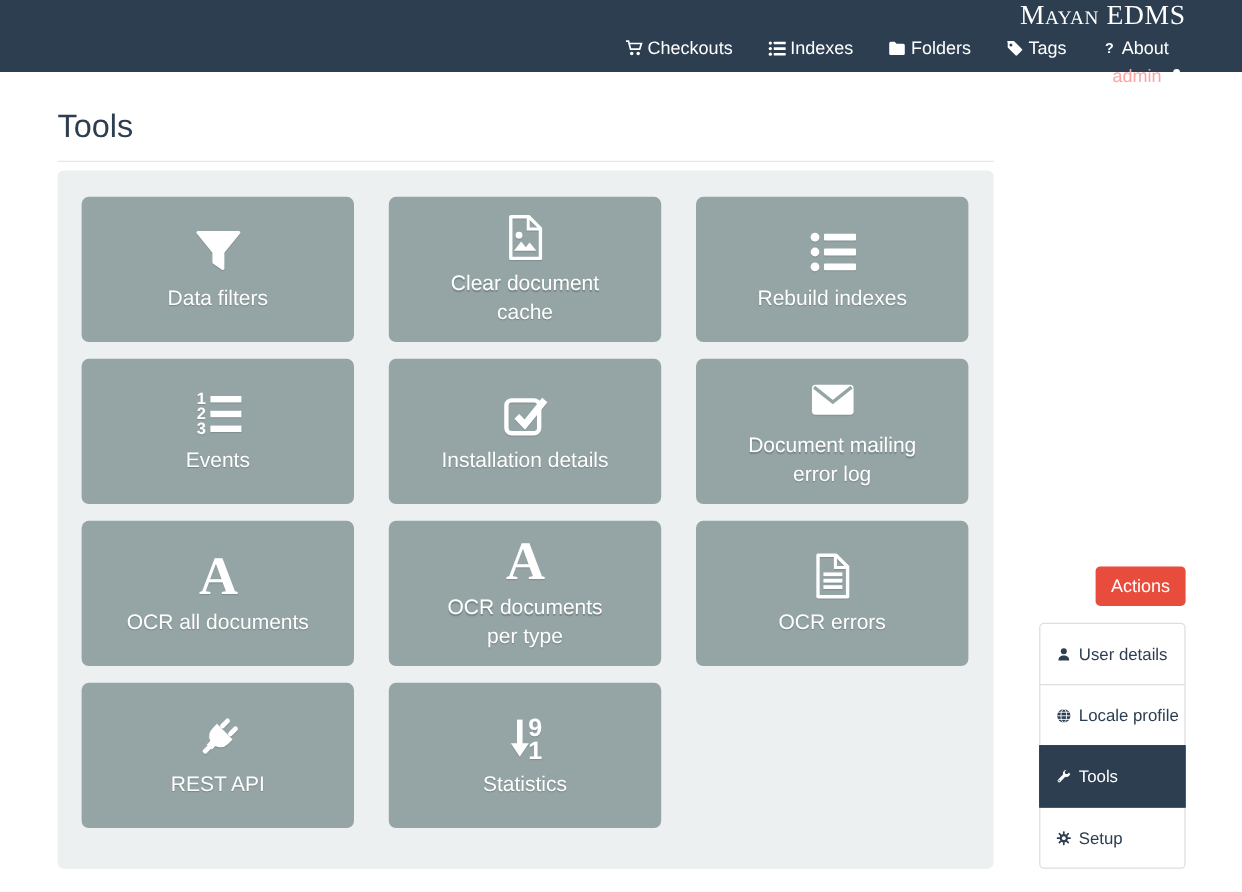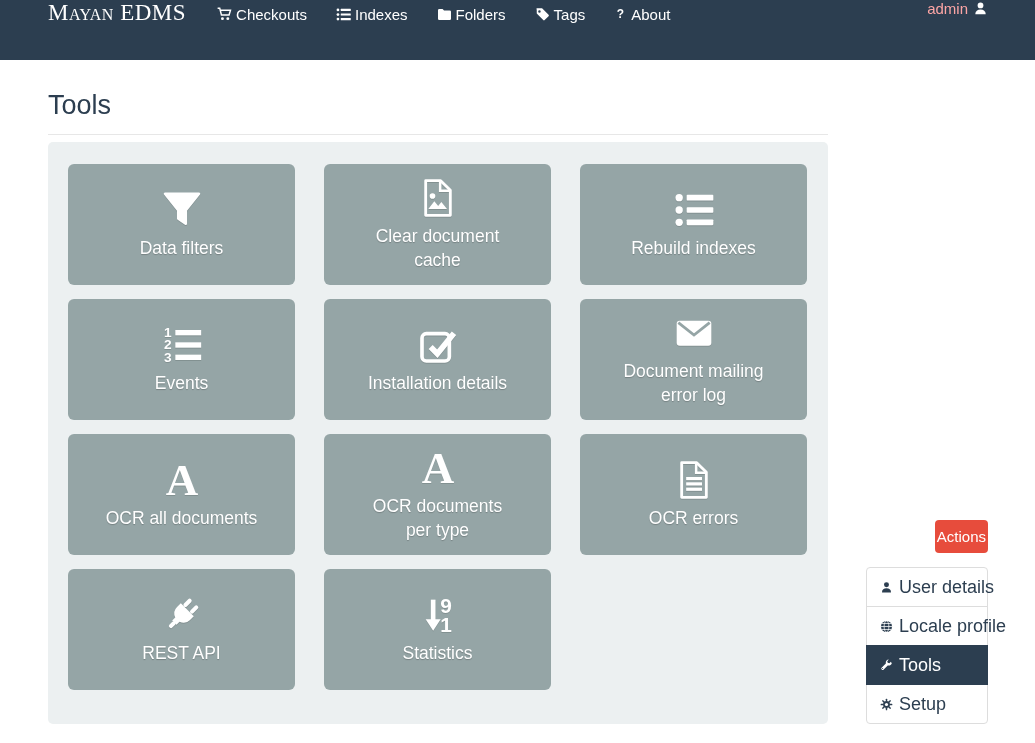--- a/index.html
+++ b/index.html
@@ -12,22 +12,22 @@
   }
   *{box-sizing:border-box;}
   html,body{margin:0;padding:0;}
   body{
     width:1035px;height:743px;overflow:hidden;background:#fff;
     font-family:"Liberation Sans",sans-serif;
   }
   
   .navbar{
     height:60px;background:var(--navbar-bg,#2c3e50);
-    display:flex;align-items:flex-start;
-    padding:0 47px 0 48px;color:#fff;
+    display:flex;align-items:flex-end;
+    padding:0 47px 0 48px;color:#fff;flex-direction:column;
   }
   .brand{
     font-family:"Liberation Serif",serif;
     font-variant:small-caps;
     font-size:23px;letter-spacing:.5px;color:#fff;cursor:pointer;
     white-space:nowrap;
   }
   .nav-items{display:flex;align-items:center;margin-left:16px;}
   .nav-item{
     display:flex;align-items:center;gap:4px;
@@ -70,28 +70,28 @@
   .tile-label{
     margin-top:5px;font-size:17.5px;line-height:1.38;text-align:center;
     white-space:pre-line;text-shadow:0 1px 1px rgba(0,0,0,.22);
   }
   
   .side-col{width:122px;margin-left:auto;}
   .actions-btn{
     display:block;margin:12px 0 0 auto;
     background:var(--accent-red,#e74c3c);color:#fff;border:none;
     border-radius:4px;font-size:15px;font-family:inherit;
-    padding:7px 2px;height:33px;cursor:pointer;
+    padding:7px 13px;height:33px;cursor:pointer;
   }
   .sidebar-list{margin-top:14px;}
   .side-item{
     display:flex;align-items:center;gap:6px;
-    height:40px;padding:0 13px;background:#fff;
+    height:52px;padding:0 13px;background:#fff;
     border:1px solid #ddd;margin-top:-1px;
-    font-size:18px;color:var(--text-dark,#2c3e50);cursor:pointer;
+    font-size:14px;color:var(--text-dark,#2c3e50);cursor:pointer;
     white-space:nowrap;
   }
   .side-item:first-child{border-radius:4px 4px 0 0;margin-top:0;}
   .side-item:last-child{border-radius:0 0 4px 4px;}
   .side-item.active{
     background:var(--active-item-bg,#2c3e50);
     border-color:var(--active-item-bg,#2c3e50);color:#fff;
     position:relative;z-index:1;
   }
   .side-item svg{flex:none;display:block;}

